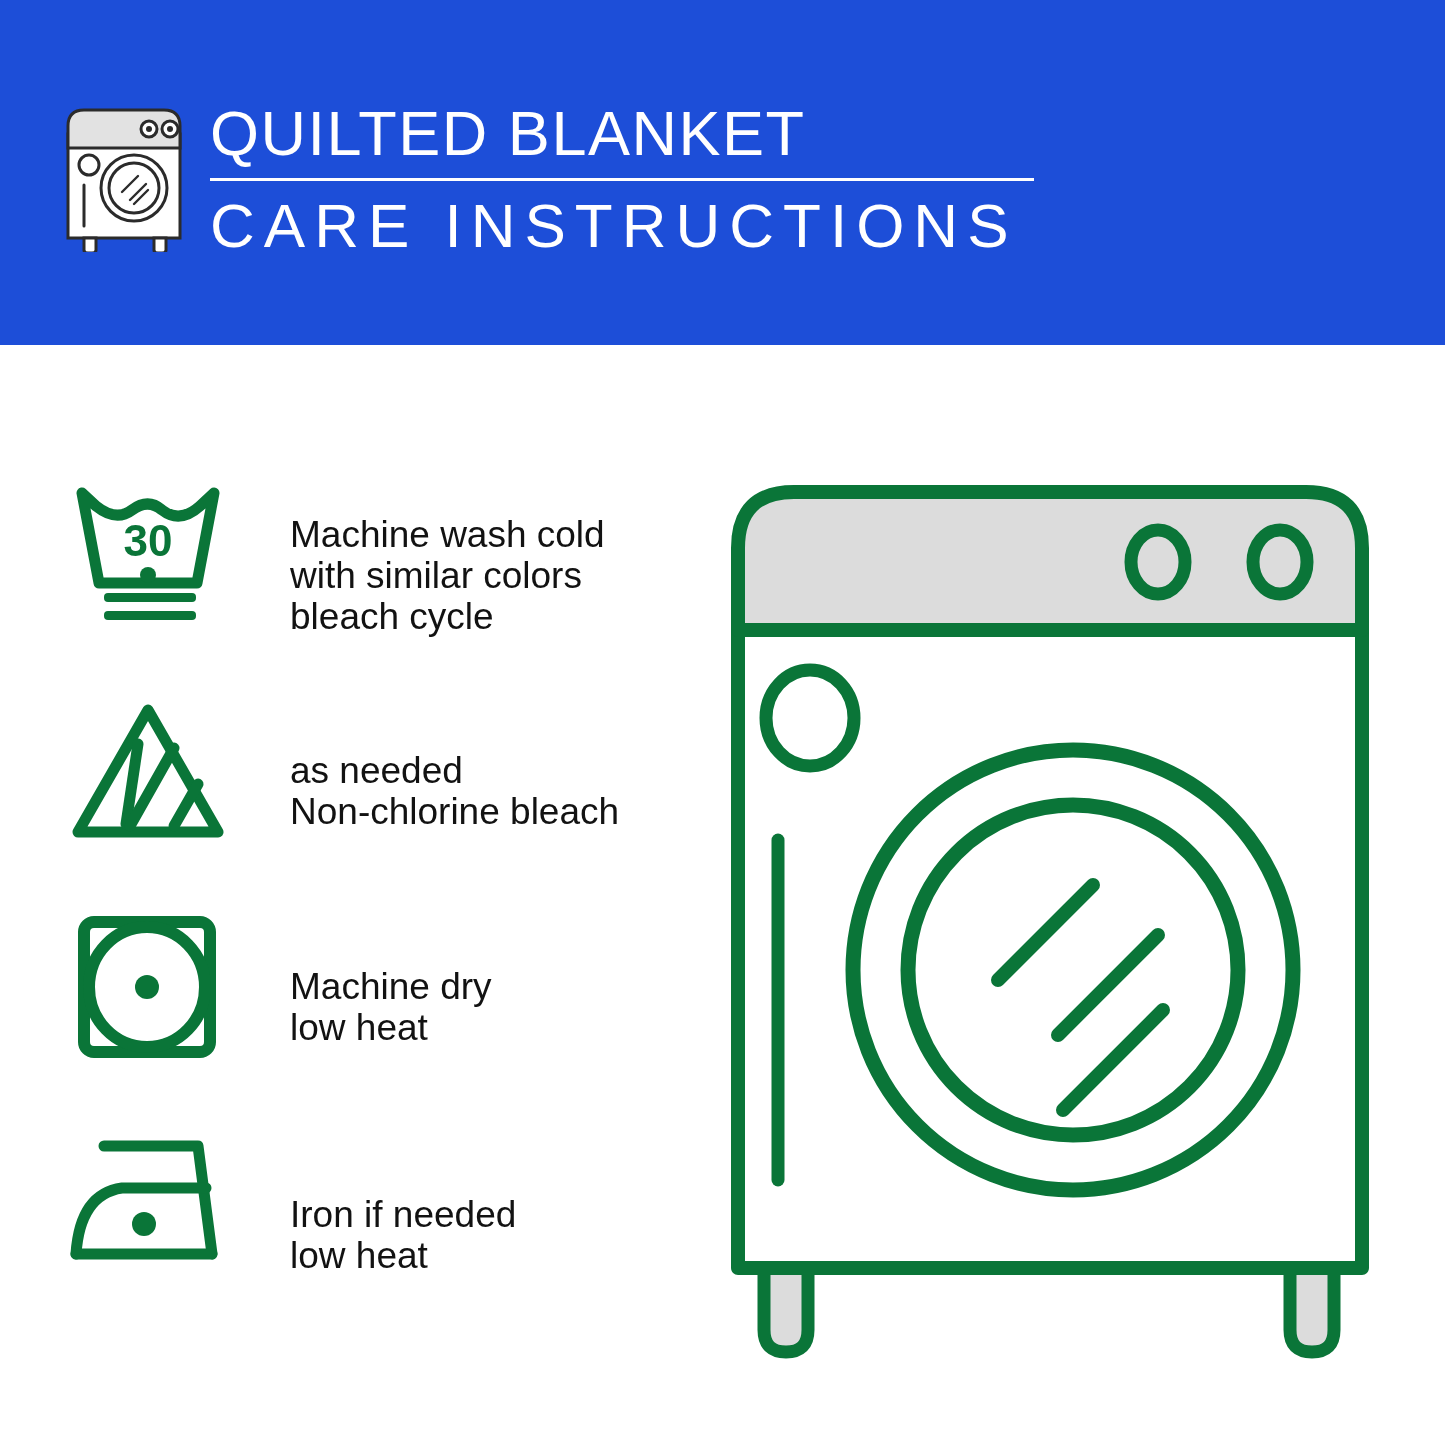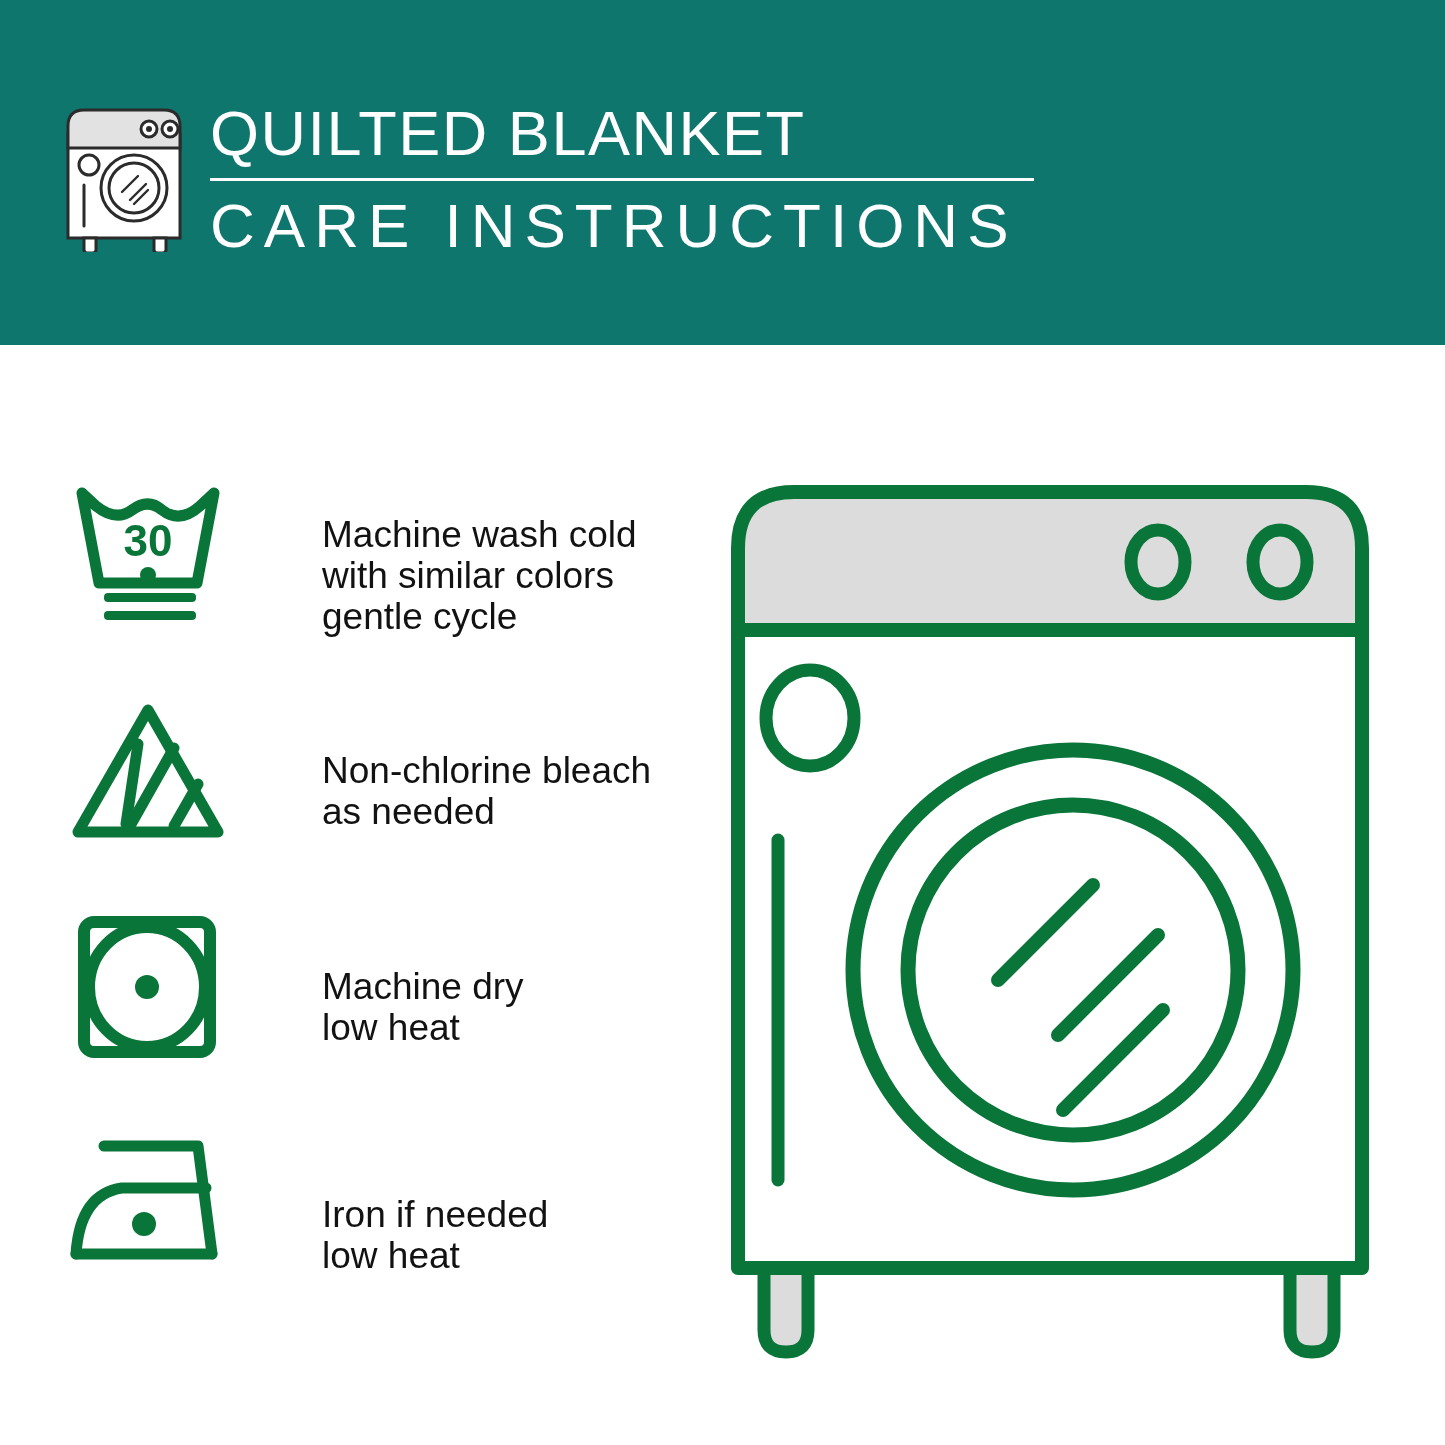--- a/index.html
+++ b/index.html
@@ -18,21 +18,21 @@
     overflow: hidden;
   }
 
   
   #header-band {
     position: absolute;
     left: 0;
     top: 0;
     width: 1445px;
     height: 345px;
-    background: #0f766e;
+    background: #1d4ed8;
   }
   #header-inner {
     position: absolute;
     left: 62px;
     top: 98px;
     width: 1320px;
     height: 160px;
   }
   #header-logo {
     position: absolute;
@@ -94,21 +94,21 @@
   .care-text {
     position: absolute;
     left: 228px;
     width: 420px;
     font-family: "Liberation Sans", sans-serif;
     font-size: 37px;
     line-height: 41px;
     color: #121212;
     font-weight: 400;
   }
-  .care-text span { display: block; margin-left: 32px; }
+  .care-text span { display: block; }
 
   
   #machine {
     position: absolute;
     left: 718px;
     top: 470px;
     width: 680px;
     height: 900px;
   }
 </style>
@@ -169,40 +169,40 @@
 
           <circle cx="78" cy="95" r="8" fill="#0a7538"></circle>
 
           <rect x="34" y="113" width="92" height="9" rx="4" fill="#0a7538"></rect>
           <rect x="34" y="131" width="92" height="9" rx="4" fill="#0a7538"></rect>
         </svg>
       </div>
       <div class="care-text" style="top:34px">
         <span>Machine wash cold</span>
         <span>with similar colors</span>
-        <span>gentle cycle</span>
+        <span>bleach cycle</span>
       </div>
     </div>
 
     <div class="care-row">
       <div class="care-symbol">
         <svg viewBox="0 0 170 150" width="170" height="150">
 
           <path d="M78 14 L148 136 L8 136 Z" fill="none" stroke="#0a7538" stroke-width="11" stroke-linejoin="round"></path>
 
           <line x1="68" y1="48" x2="56" y2="128" stroke="#0a7538" stroke-width="11" stroke-linecap="round"></line>
 
           <line x1="98" y1="62" x2="98" y2="128" stroke="#0a7538" stroke-width="0"></line>
           <path d="M60 130 L104 52" fill="none" stroke="#0a7538" stroke-width="11" stroke-linecap="round"></path>
           <path d="M104 130 L128 88" fill="none" stroke="#0a7538" stroke-width="11" stroke-linecap="round"></path>
         </svg>
       </div>
       <div class="care-text" style="top:54px">
+        <span>as needed</span>
         <span>Non-chlorine bleach</span>
-        <span>as needed</span>
       </div>
     </div>
 
     <div class="care-row">
       <div class="care-symbol">
         <svg viewBox="0 0 170 150" width="170" height="150">
           <rect x="14" y="10" width="126" height="130" rx="10" fill="none" stroke="#0a7538" stroke-width="12"></rect>
           <ellipse cx="77" cy="75" rx="58" ry="60" fill="none" stroke="#0a7538" stroke-width="12"></ellipse>
           <circle cx="77" cy="75" r="12" fill="#0a7538"></circle>
         </svg>

